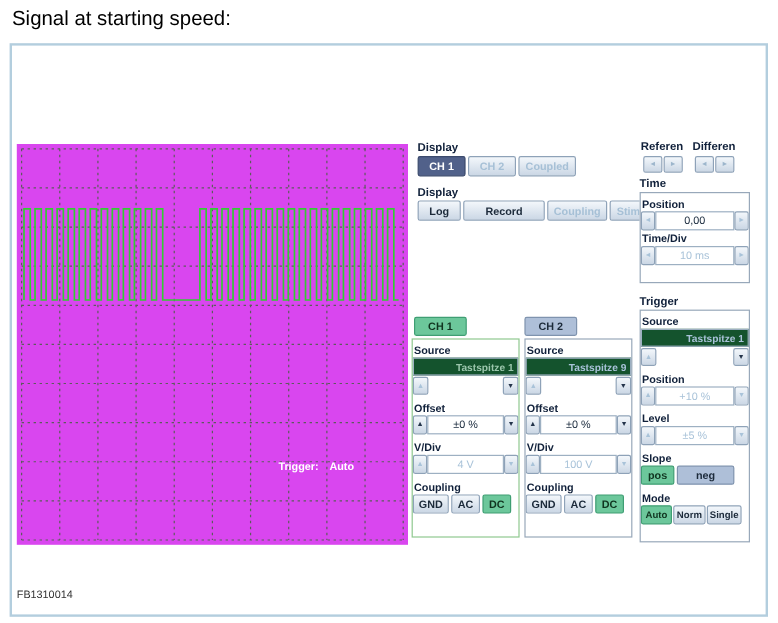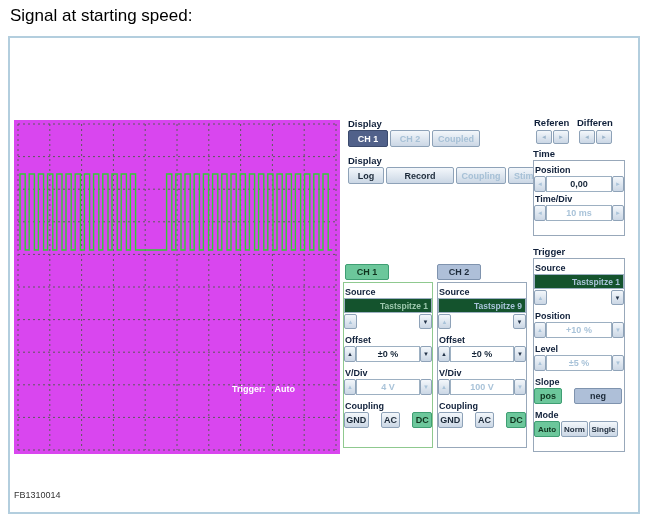--- a/index.html
+++ b/index.html
@@ -36,31 +36,31 @@
   .f8{font-size:8px;}
 
   .panelbox{
     position:absolute;background:#fff;border:1px solid #98a8ba;
     box-sizing:border-box;padding:2px 0;overflow:hidden;
   }
   .panelbox.greenb{border-color:#8fc98f;}
   .fld{font-size:9px;font-weight:bold;color:#10203a;margin:2px 1px 1px;}
   .fld.sp{margin-top:6px;}
   .hrow{display:flex;align-items:stretch;height:16px;margin:1px 0;}
-  .hrow.btns{gap:12px;}
+  .hrow.btns{gap:2px;}
   .arrow{
     width:12px;display:flex;align-items:center;justify-content:center;
     background:linear-gradient(180deg,#f3f7fb,#cbd7e5);
     border:1px solid #8ea2b8;border-radius:2px;
     font-size:6px;color:#24344a;box-sizing:border-box;cursor:default;
   }
   .arrow.dis{color:#a9c3d9;}
   .val{
     flex:1;background:#fff;border:1px solid #9db0c2;box-sizing:border-box;
-    font-size:9px;font-weight:bold;color:#17273a;
+    font-size:9px;font-weight:normal;color:#17273a;
     display:flex;align-items:center;justify-content:center;white-space:nowrap;
   }
   .val.dis{color:#a9c3d9;}
   .srcval{
     height:15px;margin:1px 0;display:flex;align-items:center;justify-content:flex-end;
     padding-right:3px;border:1px solid #9db0c2;background:#14532d;box-sizing:border-box;
     font-size:8.5px;font-weight:bold;white-space:nowrap;
   }
   .srcval.dis{color:#a9c3d9;}
   .srcval.disg{color:#9cc7ad;}

